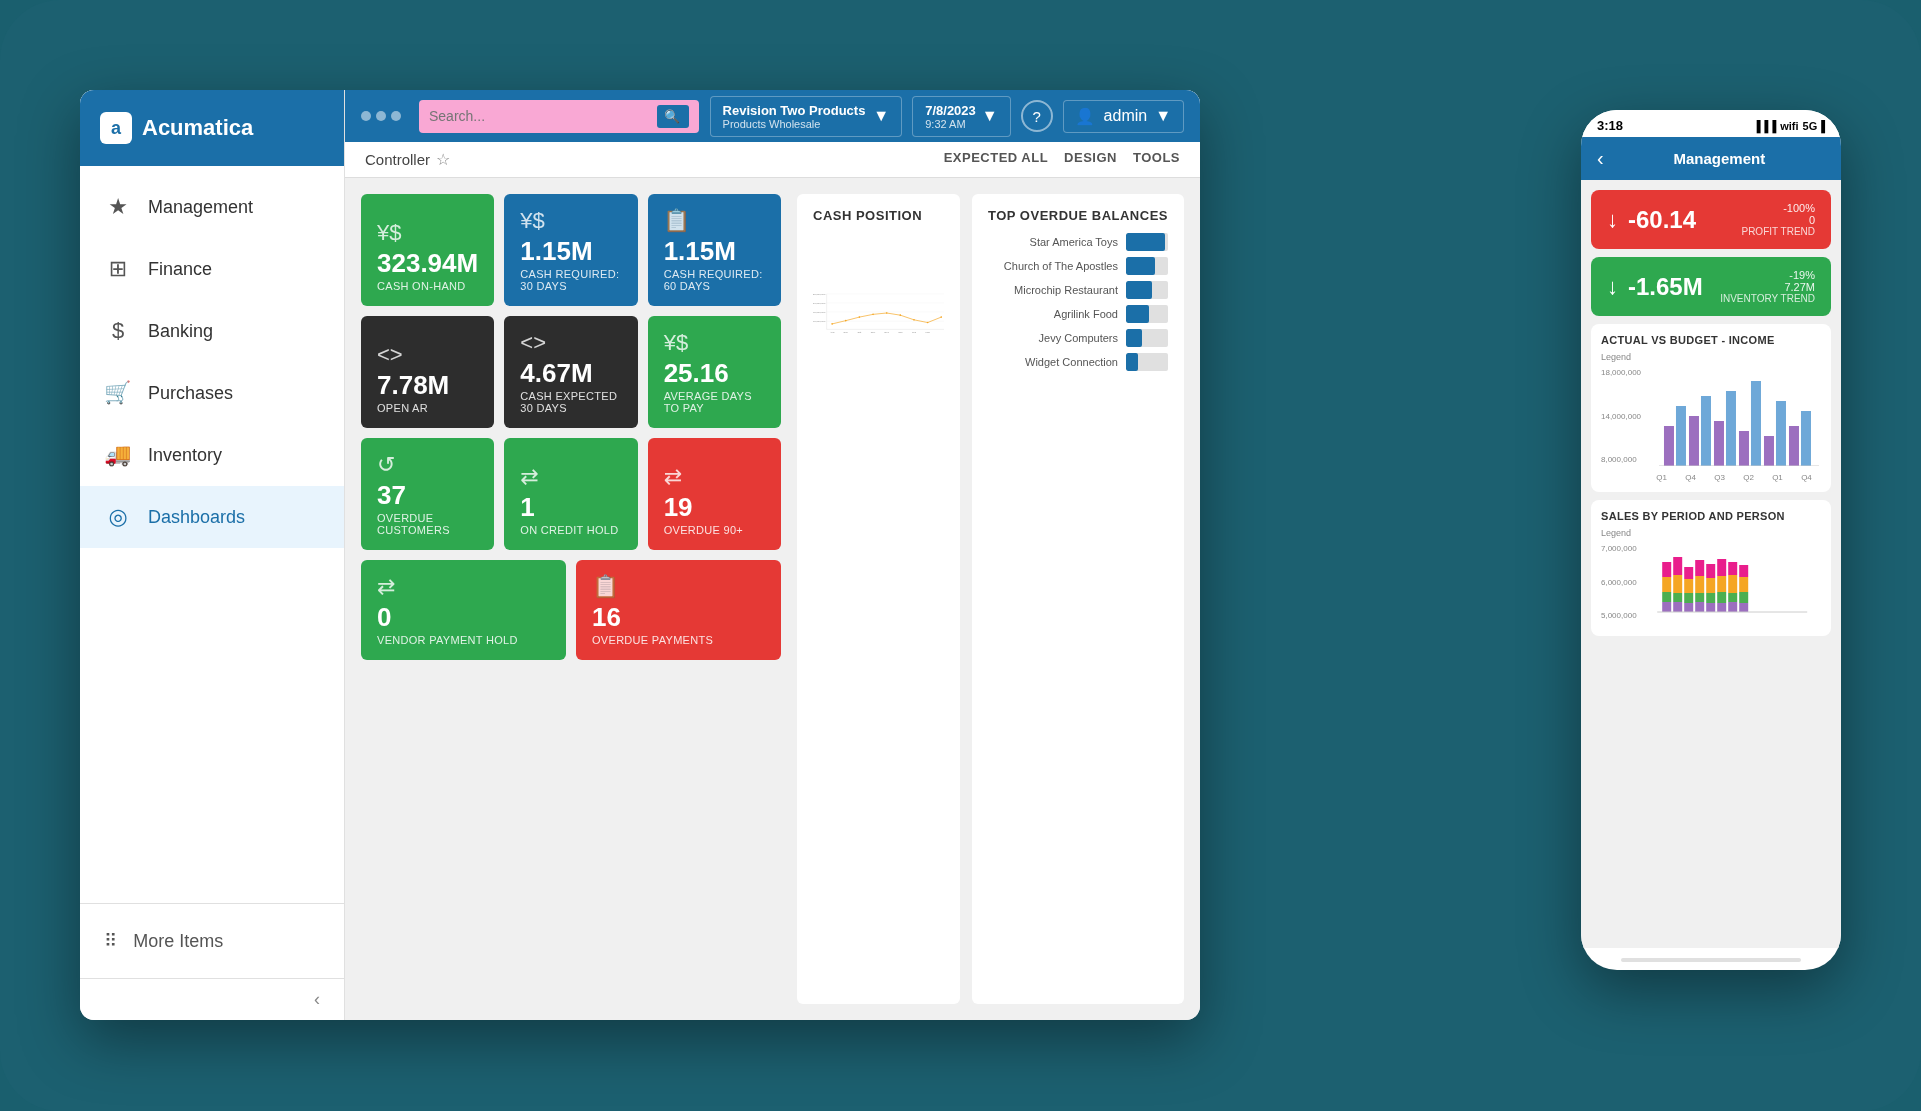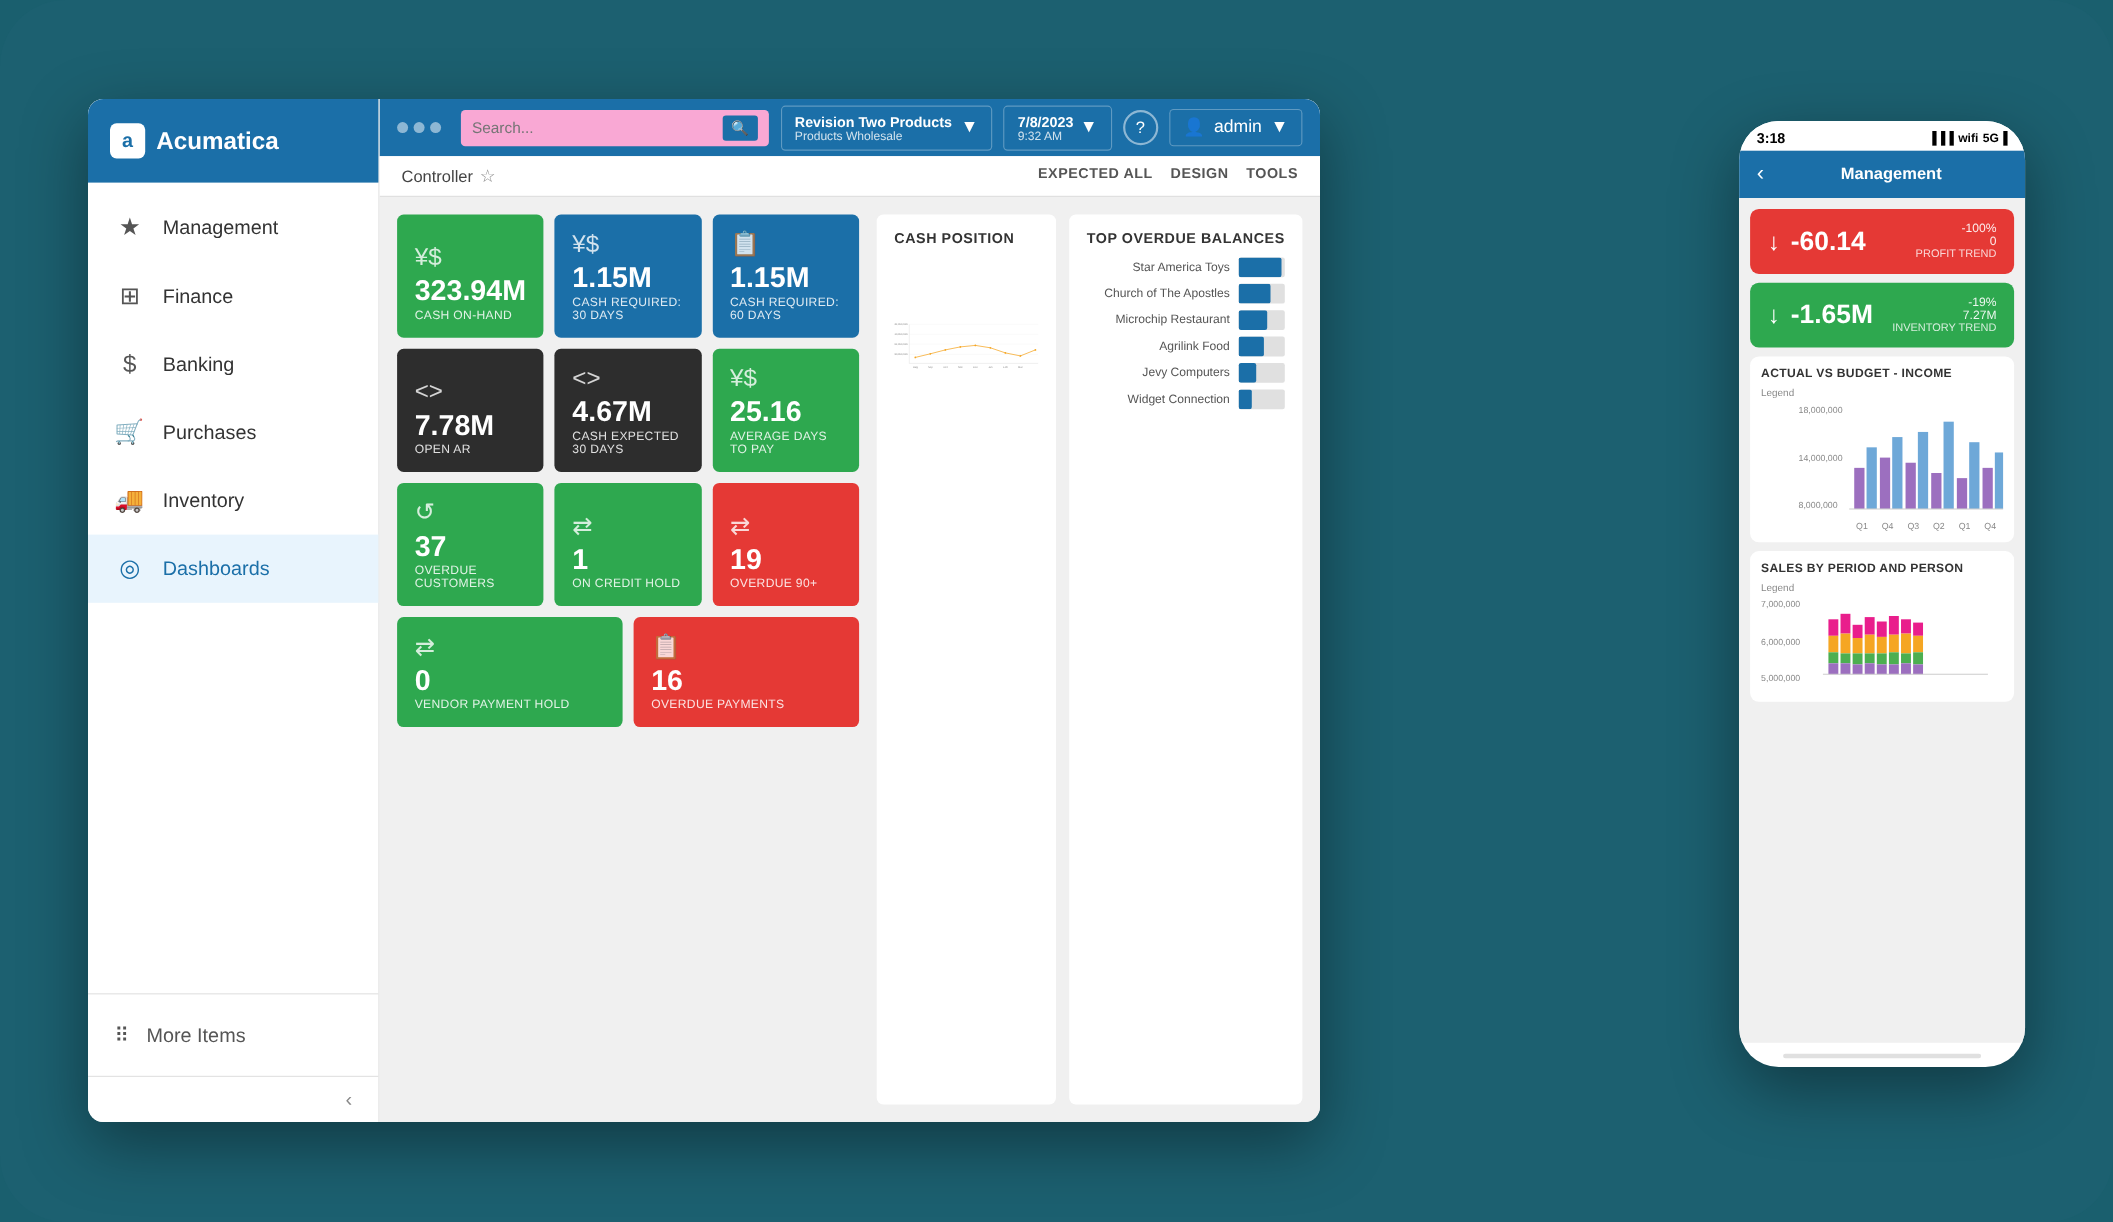--- a/index.html
+++ b/index.html
@@ -844,21 +844,21 @@
         <div class="mobile-kpi-meta">
           <div class="mobile-kpi-pct">-19%</div>
           <div class="mobile-kpi-pct">7.27M</div>
           <div class="mobile-kpi-label">INVENTORY TREND</div>
         </div>
       </div>
 
       <div class="mobile-chart-card">
         <div class="mobile-chart-title">ACTUAL VS BUDGET - INCOME</div>
         <div class="mobile-legend">Legend</div>
-        <div style="display:flex; gap:6px;margin-left:34px;">
+        <div style="display:flex; gap:6px;">
           <div style="display:flex; flex-direction:column; justify-content:space-between; font-size:8px; color:#888; padding:2px 0; height:100px;">
             <span>18,000,000</span>
             <span>14,000,000</span>
             <span>8,000,000</span>
           </div>
           <div style="flex:1;">
             <svg width="100%" height="100" viewBox="0 0 150 100" xmlns="http://www.w3.org/2000/svg">
 
               <rect x="5" y="60" width="10" height="40" fill="#9c6fbf"></rect>
               <rect x="17" y="40" width="10" height="60" fill="#6ea8d8"></rect>

